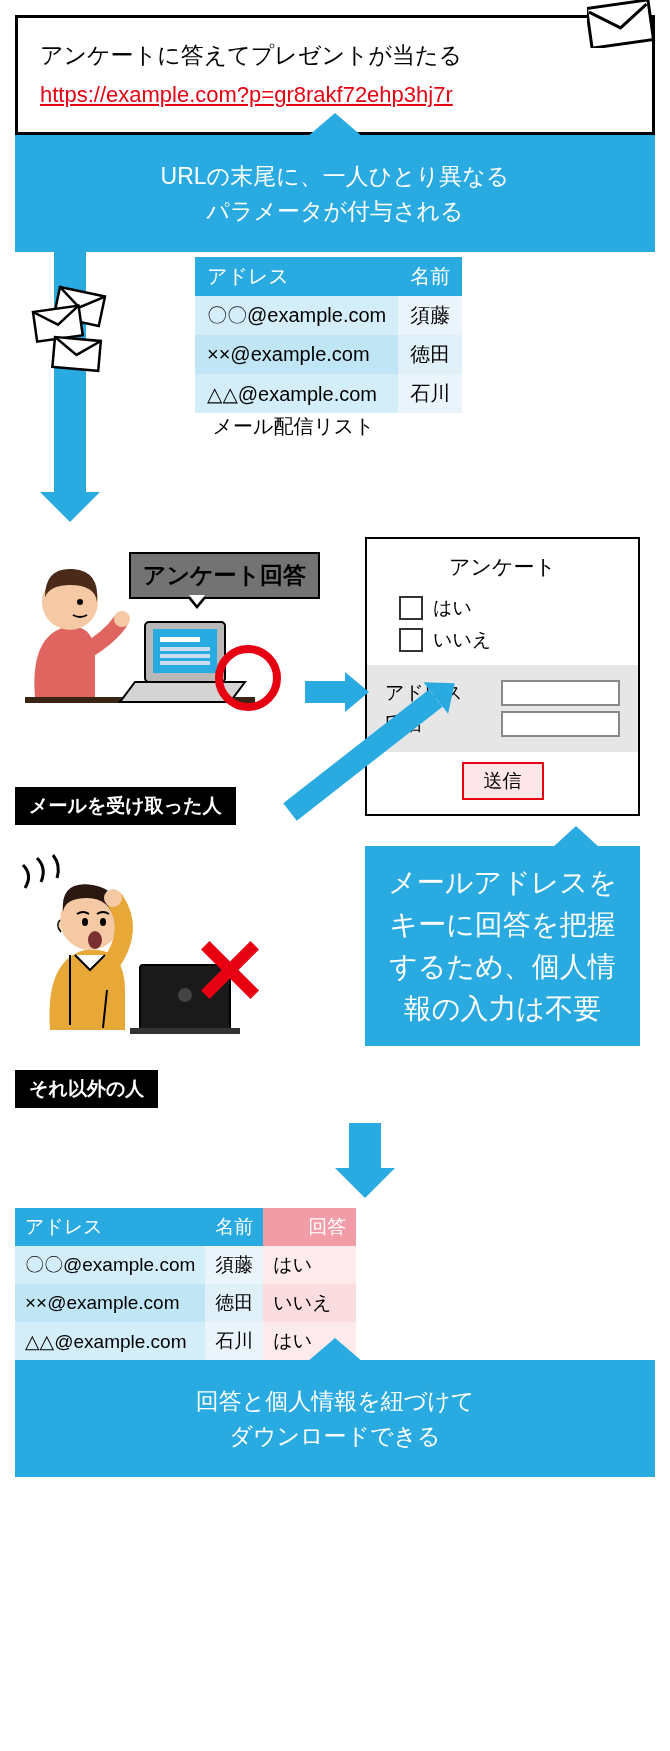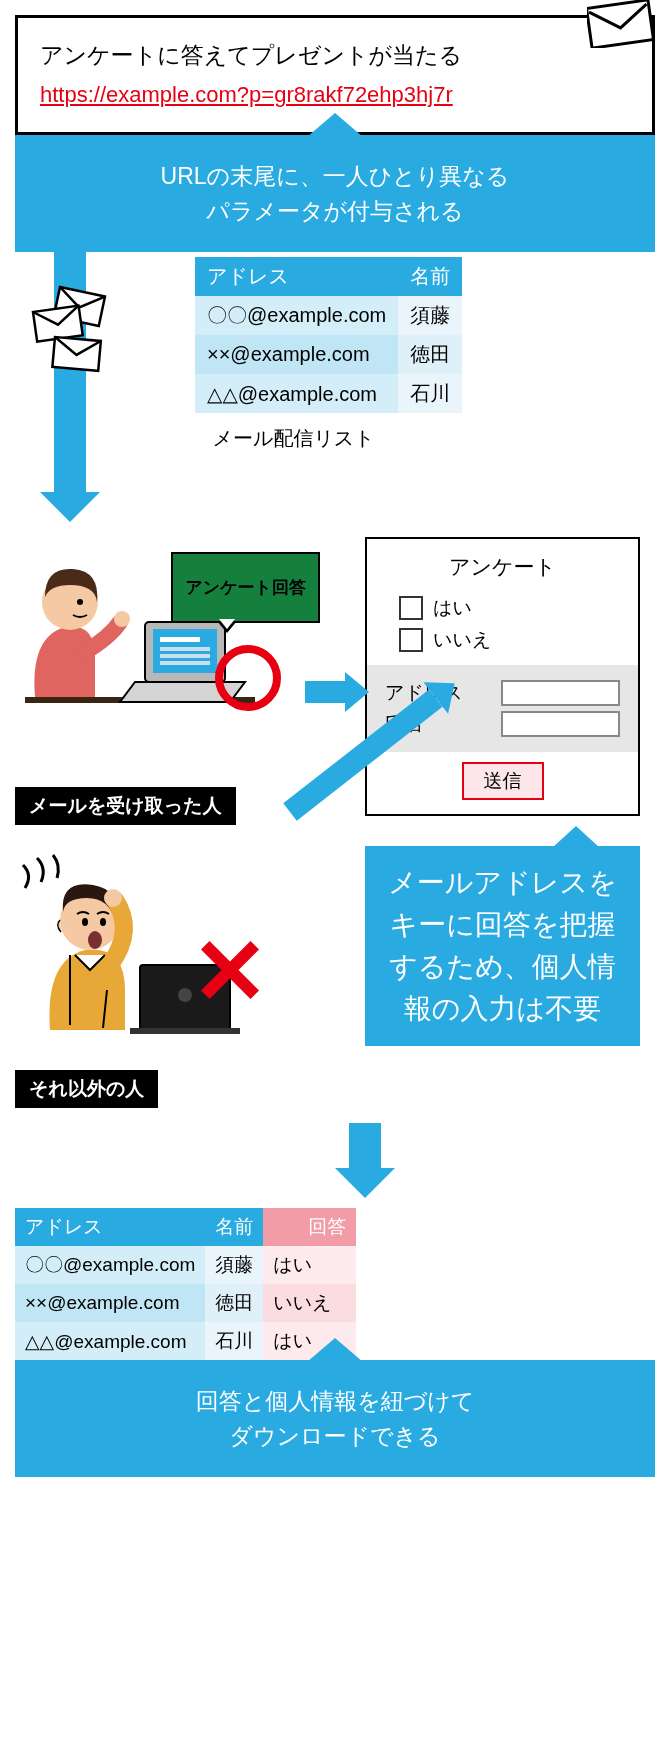--- a/index.html
+++ b/index.html
@@ -93,43 +93,43 @@
 .table1 td {
   padding: 6px 12px;
 }
 .table1 td.c0 { background: #d4eef9; }
 .table1 td.c1 { background: #eaf5fb; }
 .table1 tr:nth-child(odd) td.c0 { background: #c0e5f5; }
 .table1 tr:nth-child(odd) td.c1 { background: #e0f0f8; }
 .table-caption {
   text-align: center;
   font-size: 20px;
-  margin-top: 12px;
+  margin-top: 0;
 }
 
 .section3 {
   display: flex;
   margin-top: 15px;
   gap: 15px;
 }
 .left-col { width: 310px; position: relative; }
 .right-col { width: 300px; position: relative; }
 
 .person-card {
   position: relative;
   height: 250px;
 }
 .speech-bubble {
   position: absolute;
   top: 15px;
   right: 5px;
   border: 2px solid #000;
-  background: #15803d;
-  padding: 22px 12px;
-  font-size: 17px;
+  background: #737373;
+  padding: 6px 12px;
+  font-size: 23px;
   font-weight: bold;
 }
 .speech-tail {
   position: absolute;
   bottom: -12px;
   left: 30%;
   width: 0; height: 0;
   border-left: 10px solid transparent;
   border-right: 10px solid transparent;
   border-top: 12px solid #000;

